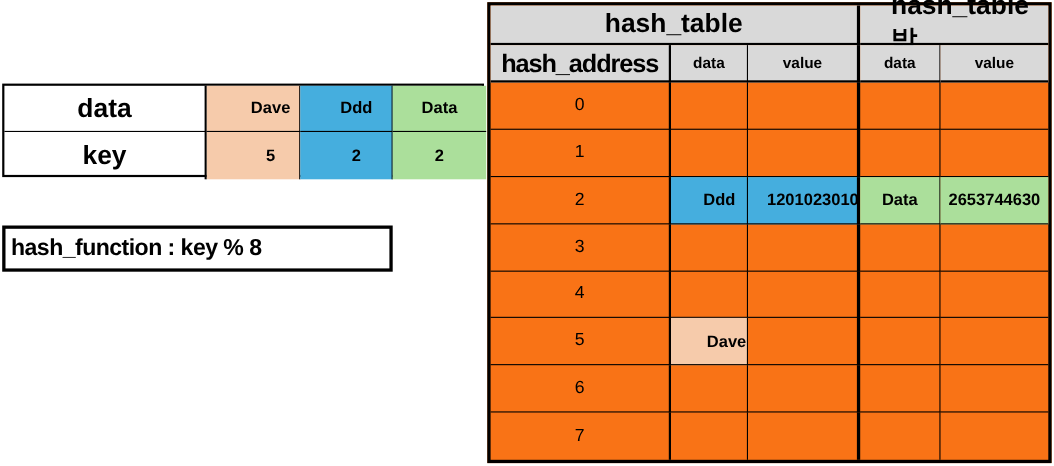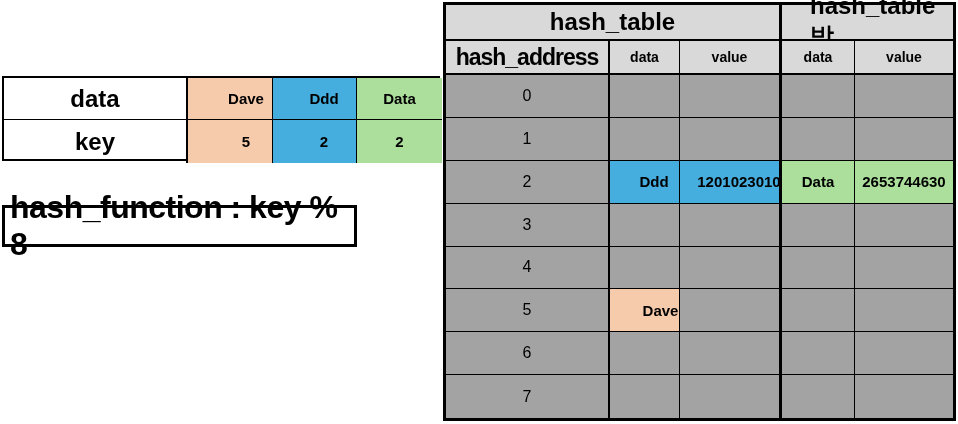--- a/index.html
+++ b/index.html
@@ -20,28 +20,28 @@
   }
   #input-table .cell.lab{font-weight:bold;font-size:24px;border-right:2px solid var(--border);}
   #input-table .cell.small{font-weight:bold;font-size:15px;}
   #input-table .row2{border-bottom:none;}
   #input-table .last{border-right:none;}
   
   #hash-fn{
     position:absolute;left:2px;top:205px;width:355px;height:42px;
     border:3px solid var(--border);box-sizing:border-box;background:#fff;
     display:flex;align-items:center;padding-left:5px;
-    font-weight:bold;font-size:32px;letter-spacing:-0.5px;
+    font-weight:bold;font-size:21px;letter-spacing:-0.5px;
   }
   
   #main-table{
     position:absolute;left:443px;top:2px;width:513px;height:419px;
     display:grid;grid-template-columns:164px 70px 102px 73px 1fr;
     grid-template-rows:36px 34px repeat(8, 1fr);
-    border:3px solid var(--border);box-sizing:border-box;background:#a3a3a3;
+    border:3px solid var(--border);box-sizing:border-box;background:#f97316;
   }
   #main-table .cell{
     display:flex;align-items:center;justify-content:center;
     border-right:1px solid var(--border);border-bottom:1px solid var(--border);
     box-sizing:border-box;min-width:0;
   }
   .hdr{background:var(--header_gray);font-weight:bold;}
   .hdr1{font-size:24px;border-bottom-width:2px !important;}
   .span3{grid-column:1 / span 3;border-right-width:3px !important;}
   .span2{grid-column:4 / span 2;border-right:none !important;padding-left:28px;}

